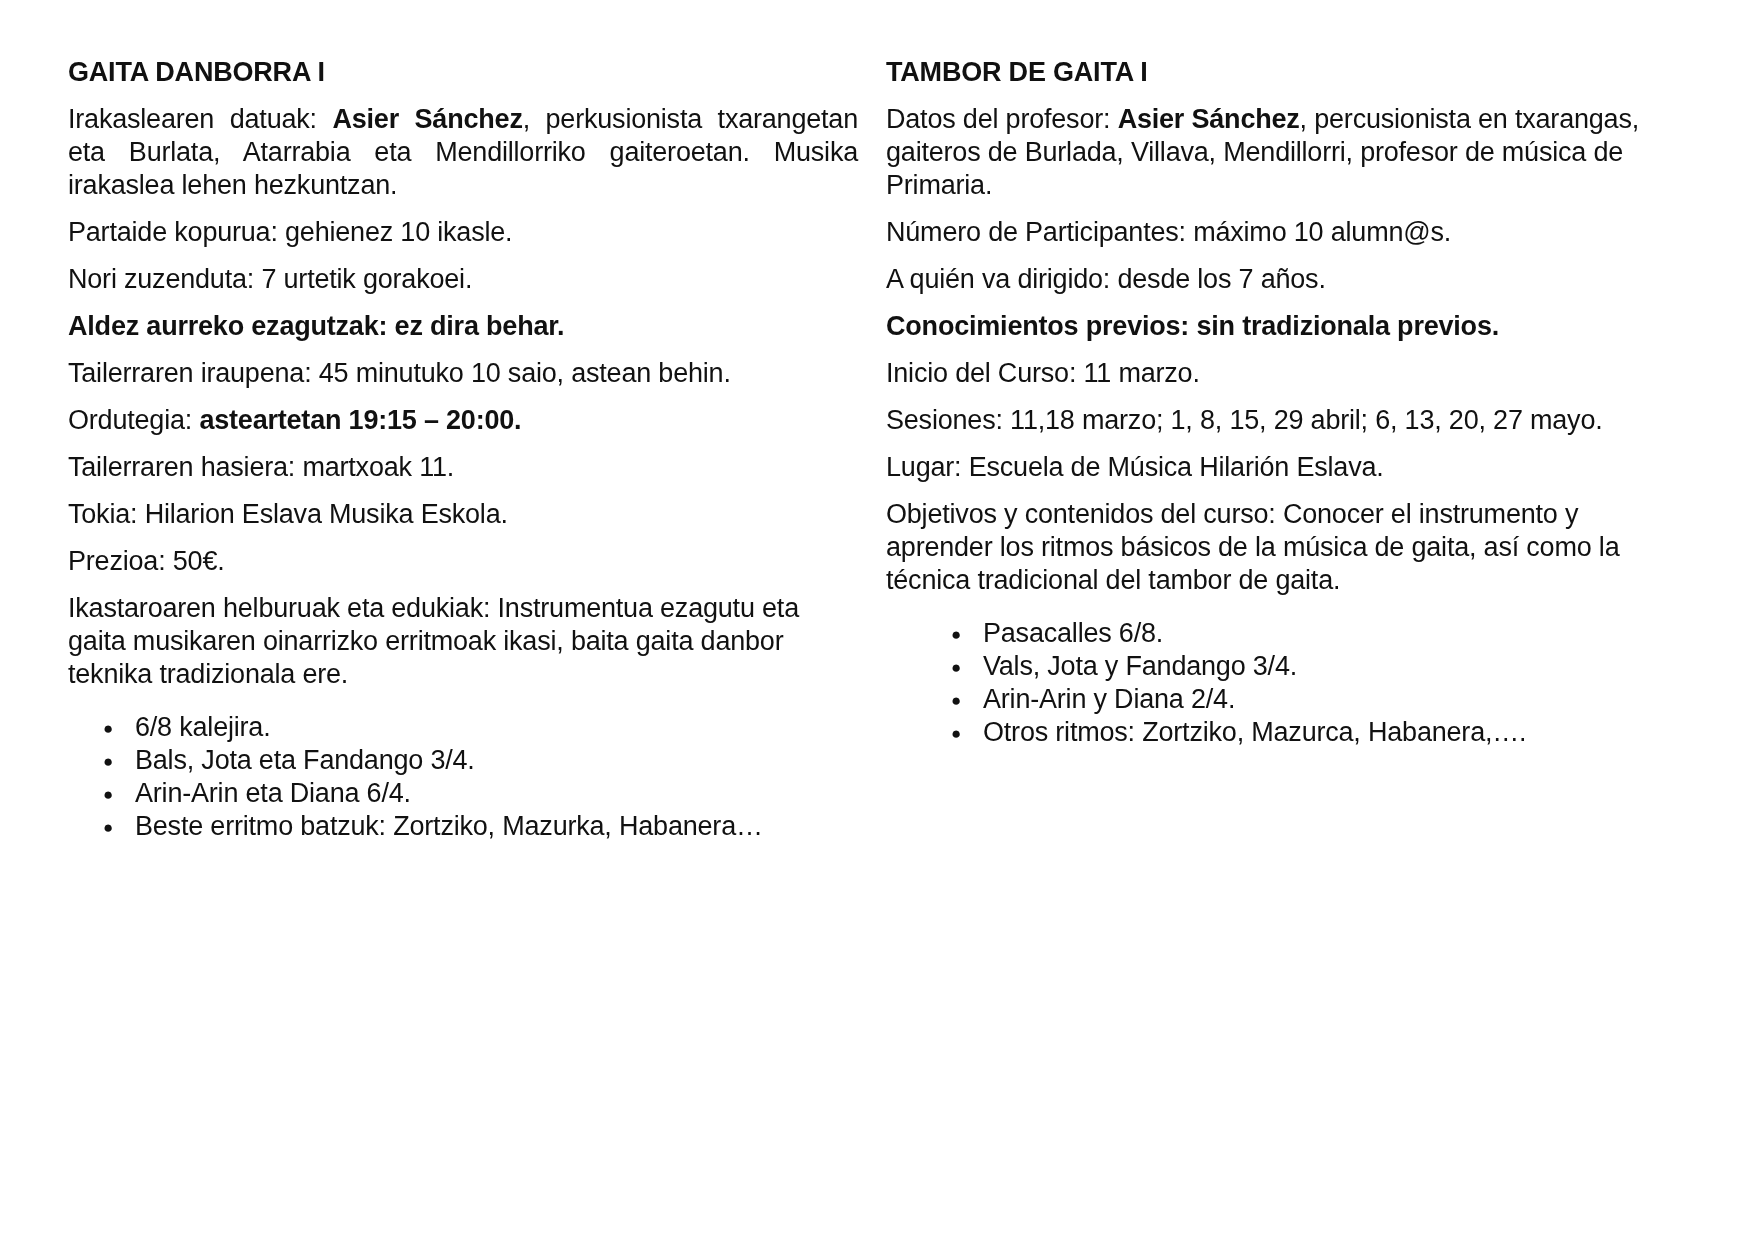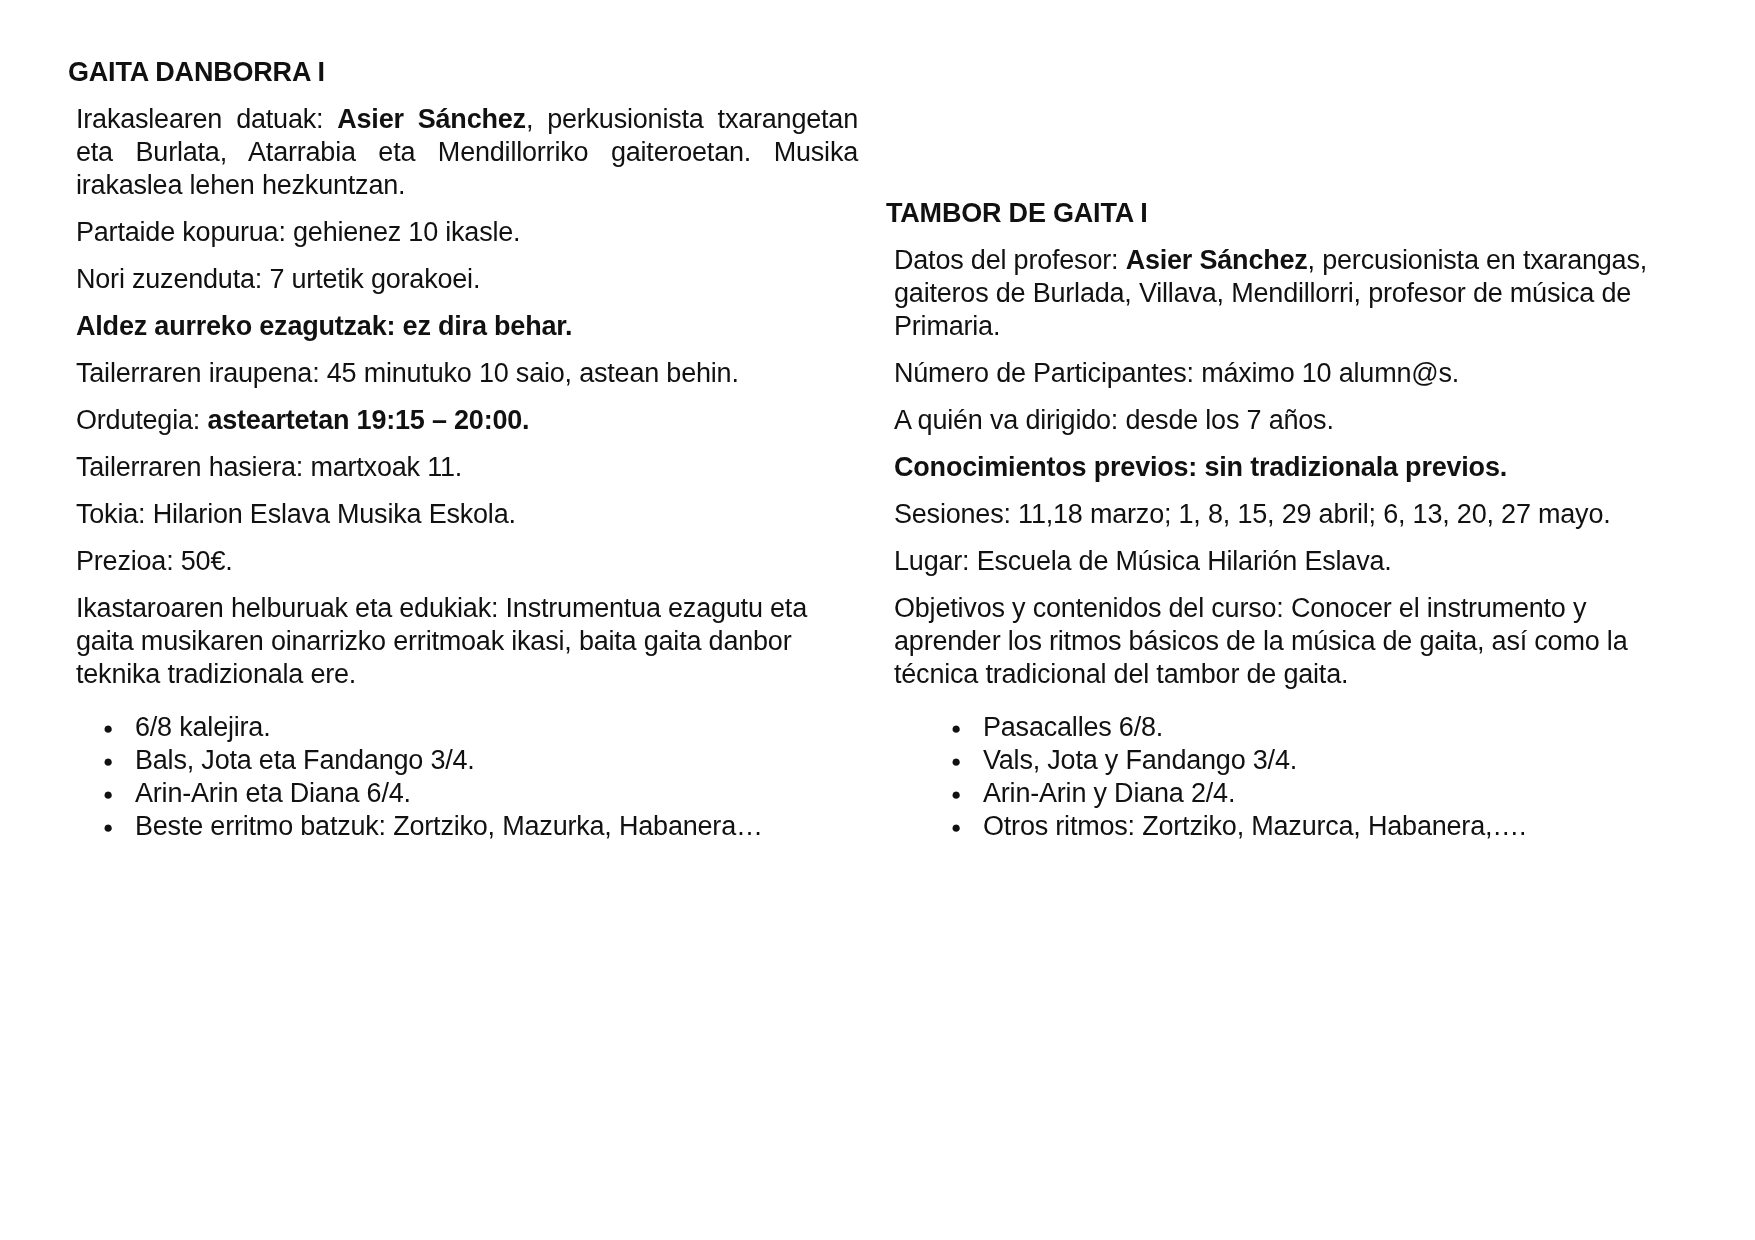--- a/index.html
+++ b/index.html
@@ -17,31 +17,31 @@
     padding: 56px 64px 0 68px;
     overflow: hidden;
     font-family: "Liberation Sans", "DejaVu Sans", sans-serif;
     font-size: 27px;
     letter-spacing: -0.2px;
     line-height: 33px;
   }
   .columns {
     display: flex;
     gap: 28px;
-    align-items: flex-end;
+    align-items: flex-start;
   }
   .col-left  { width: 790px; flex: 0 0 auto; }
   .col-right { width: 805px; flex: 0 0 auto; }
 
   .doc-heading {
     font-weight: bold;
     margin: 0 0 14px 0;
   }
   p.para {
-    margin: 0 0 14px 8px;
+    margin: 0 0 14px 0;
   }
   p.para-justify {
     text-align: justify;
     text-align-last: left;
   }
   p.para-prewrap {
     white-space: pre-wrap;
   }
   .bold-seg { font-weight: bold; }
 
@@ -109,20 +109,21 @@
       <p class="para"><span>Datos del profesor: </span><span class="bold-seg">Asier Sánchez</span><span>, percusionista en txarangas, gaiteros de Burlada, Villava, Mendillorri, profesor de música de Primaria.</span></p>
 
       <p class="para">Número de Participantes: máximo 10 alumn@s.</p>
 
       <p class="para">A quién va dirigido: desde los 7 años.</p>
 
       <p class="para bold-seg">Conocimientos previos: sin tradizionala previos.</p>
 
 
 
+      <p class="para">Inicio del Curso: 11 marzo.</p>
 
       <p class="para">Sesiones: 11,18 marzo; 1, 8, 15, 29 abril; 6, 13, 20, 27 mayo.</p>
 
       <p class="para">Lugar: Escuela de Música Hilarión Eslava.</p>
 
 
       <p class="para">Objetivos y contenidos del curso: Conocer el instrumento y aprender los ritmos básicos de la música de gaita, así como la técnica tradicional del tambor de gaita.</p>
 
       <ul class="rhythm-list">
         <li><span class="bullet-dot">●</span><span>Pasacalles 6/8.</span></li>

